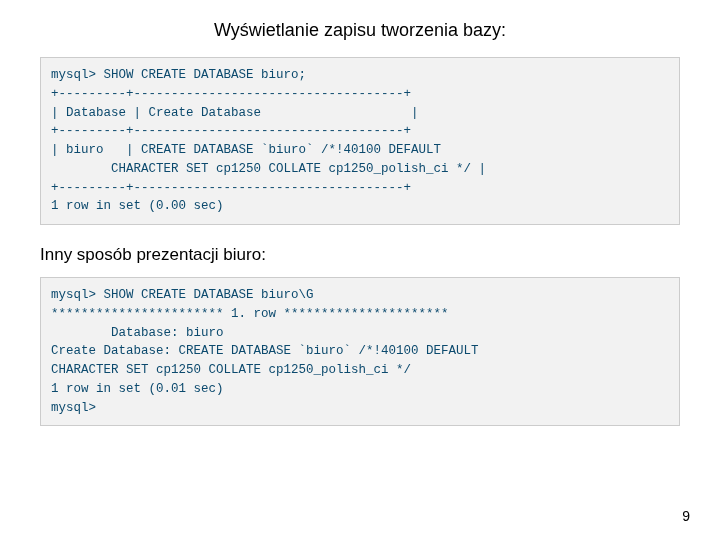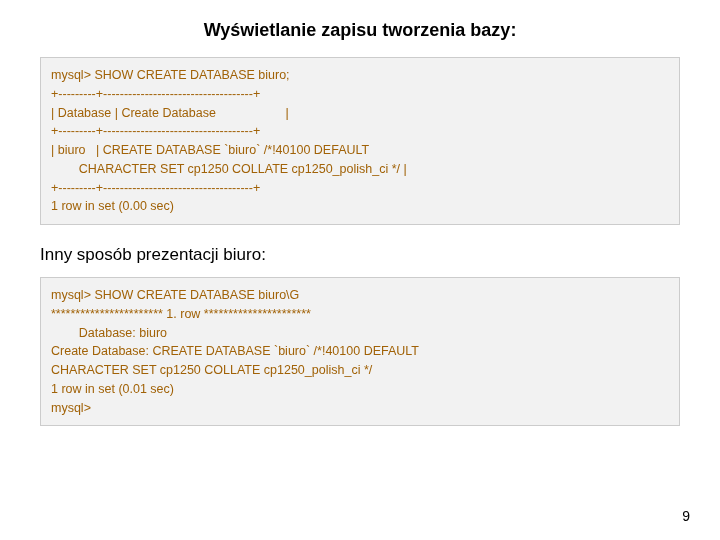--- a/index.html
+++ b/index.html
@@ -14,35 +14,35 @@
       background: #ffffff;
       font-family: Arial, sans-serif;
       display: flex;
       flex-direction: column;
       align-items: center;
       padding: 20px 40px;
     }
 
     .page-title {
       font-size: 18px;
-      font-weight: bold;
+      font-weight: normal;
       margin-bottom: 16px;
       text-align: center;
       color: #000000;
     }
 
     .code-box {
       width: 100%;
       background: #f2f2f2;
       border: 1px solid #cccccc;
       padding: 8px 10px;
-      font-family: Liberation Sans, sans-serif;
+      font-family: Liberation Mono, monospace;
       font-size: 12.5px;
       line-height: 1.5;
-      color: #a16207;
+      color: #0c4a6e;
       margin-bottom: 20px;
       white-space: pre;
       overflow-x: auto;
     }
 
     .section-label {
       font-size: 17px;
       font-weight: normal;
       margin-bottom: 12px;
       align-self: flex-start;

